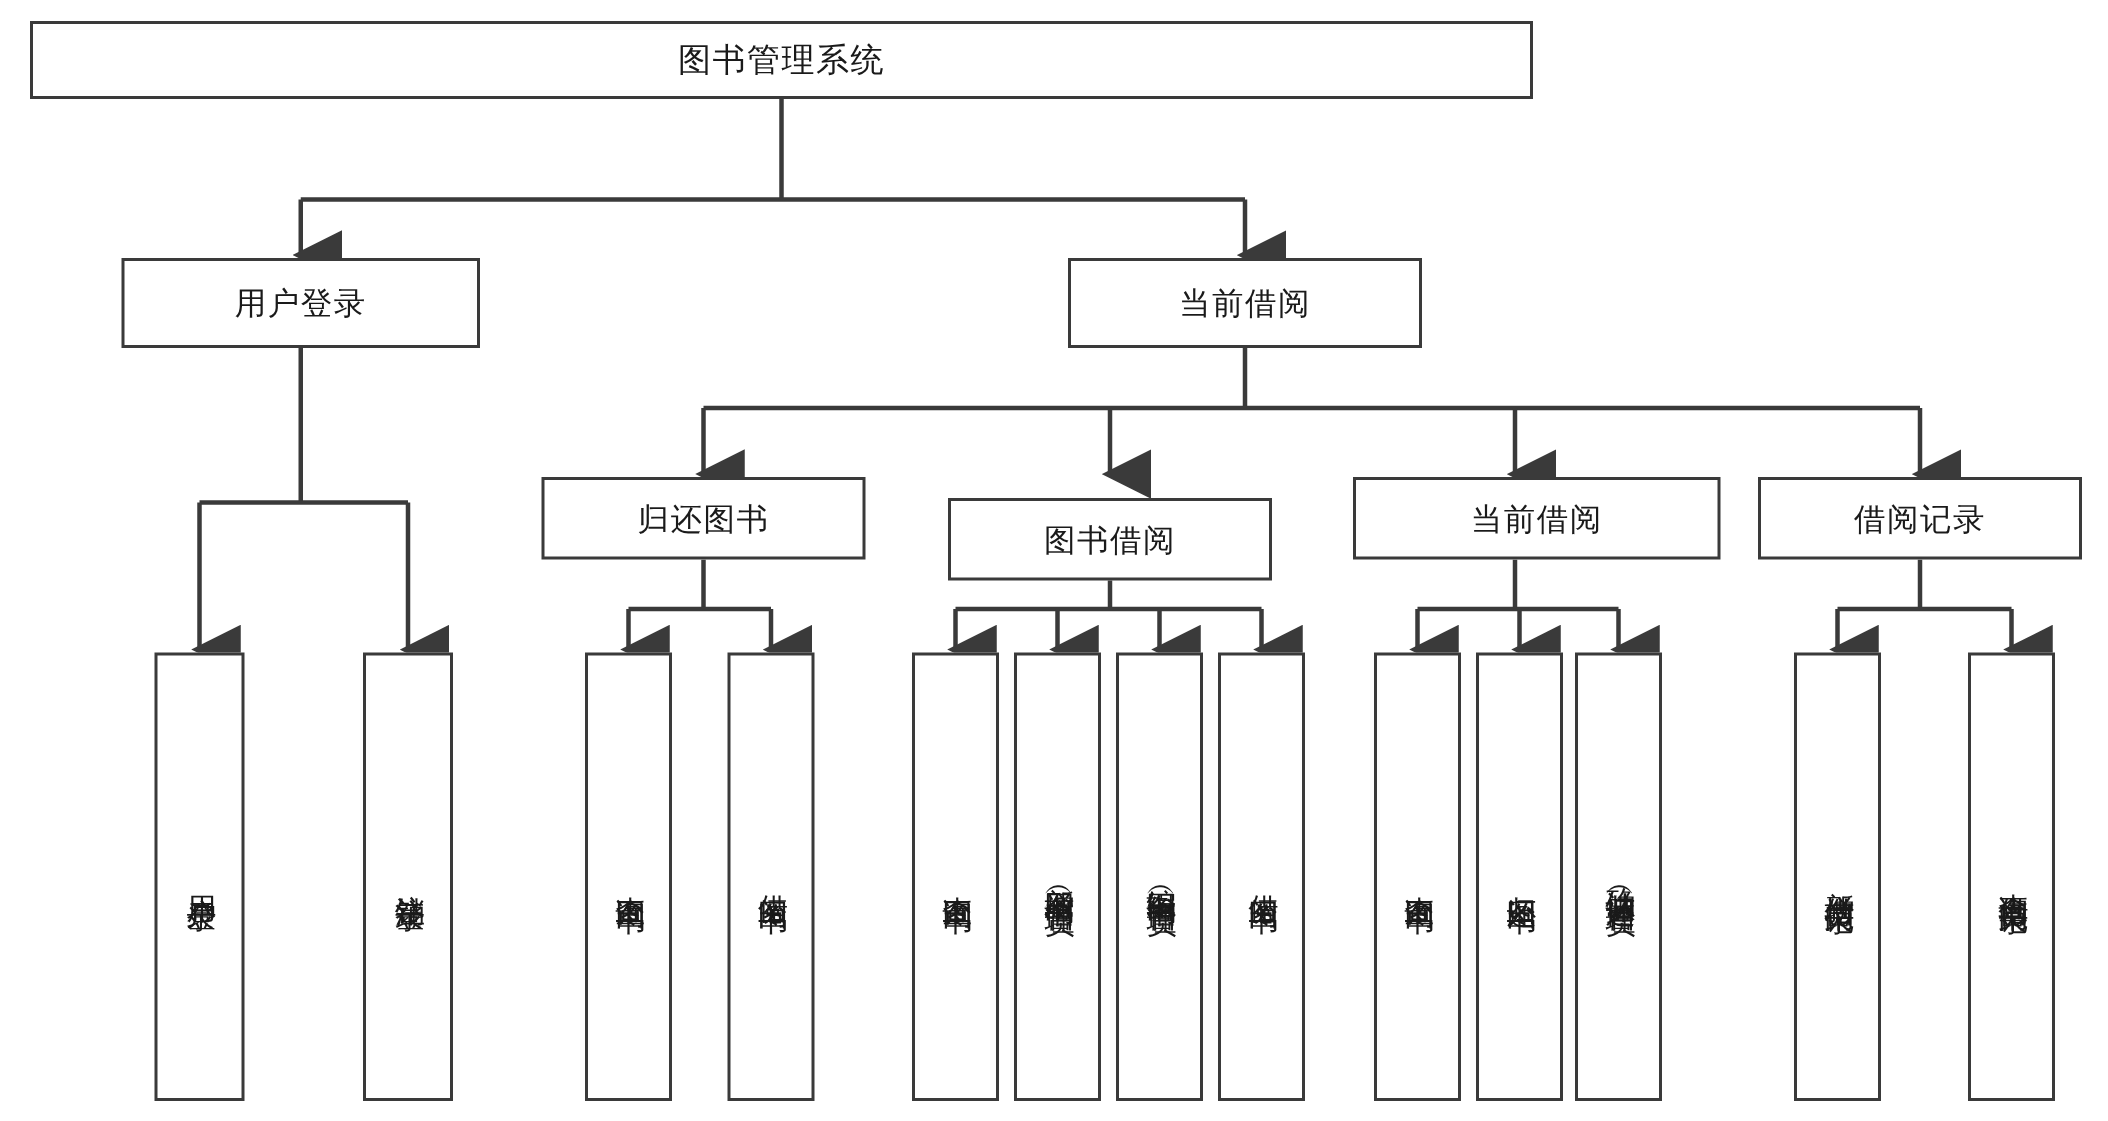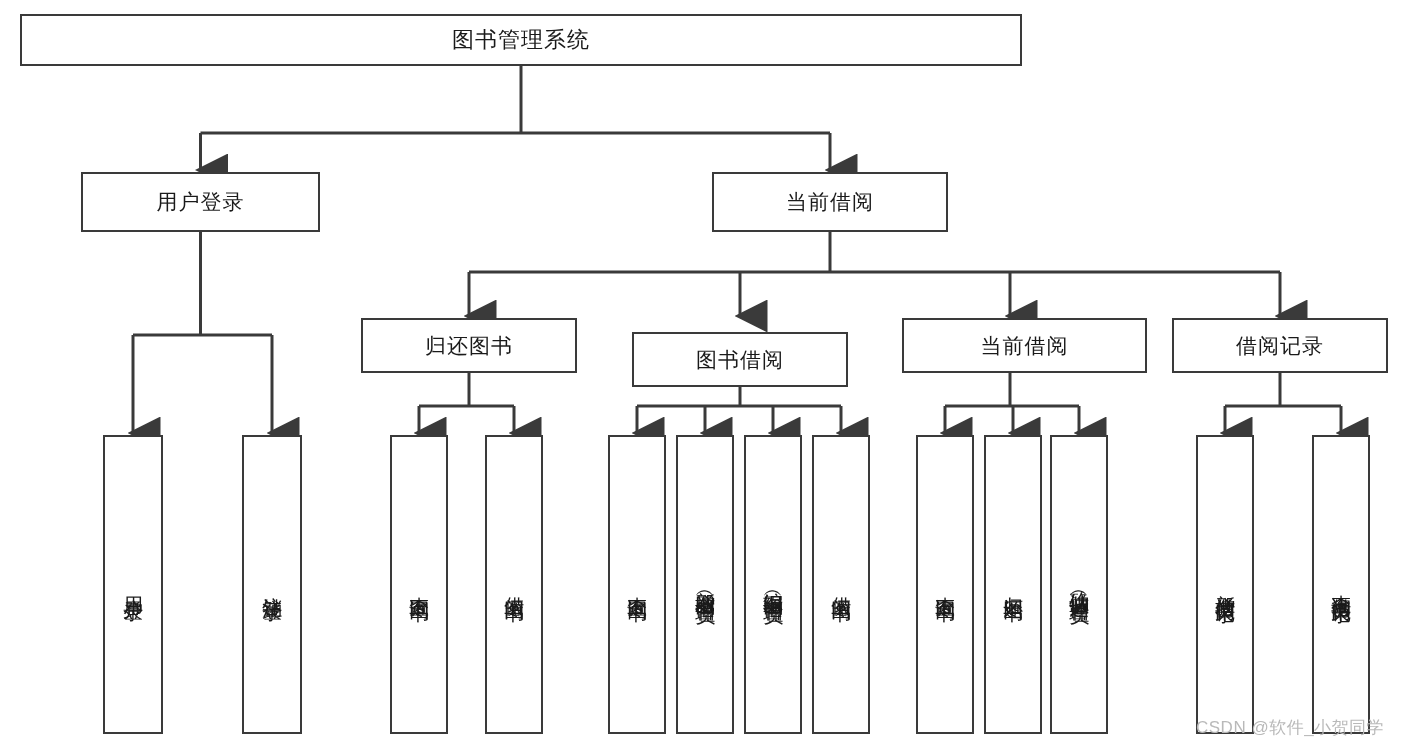--- a/index.html
+++ b/index.html
@@ -123,15 +123,14 @@
       <div class="node vert" style="left: 676px; top: 435px; width: 58px; height: 299px;">新增图书（管理员）</div>
       <div class="node vert" style="left: 744px; top: 435px; width: 58px; height: 299px;">编辑图书（管理员）</div>
       <div class="node vert" style="left: 812px; top: 435px; width: 58px; height: 299px;">借阅图书</div>
       <div class="node vert" style="left: 916px; top: 435px; width: 58px; height: 299px;">查询图书</div>
       <div class="node vert" style="left: 984px; top: 435px; width: 58px; height: 299px;">归还图书</div>
       <div class="node vert" style="left: 1050px; top: 435px; width: 58px; height: 299px;">确认归还（管理员）</div>
       <div class="node vert" style="left: 1196px; top: 435px; width: 58px; height: 299px;">新增借阅记录</div>
       <div class="node vert" style="left: 1312px; top: 435px; width: 58px; height: 299px;">查询借阅记录</div>
     </div>
 
-  <div class="watermark" style="left: 1196px; top: 716px; color: rgb(185, 185, 185);">CSDN @软件_小贺同学</div>
 
 </div>
 
 </body></html>

